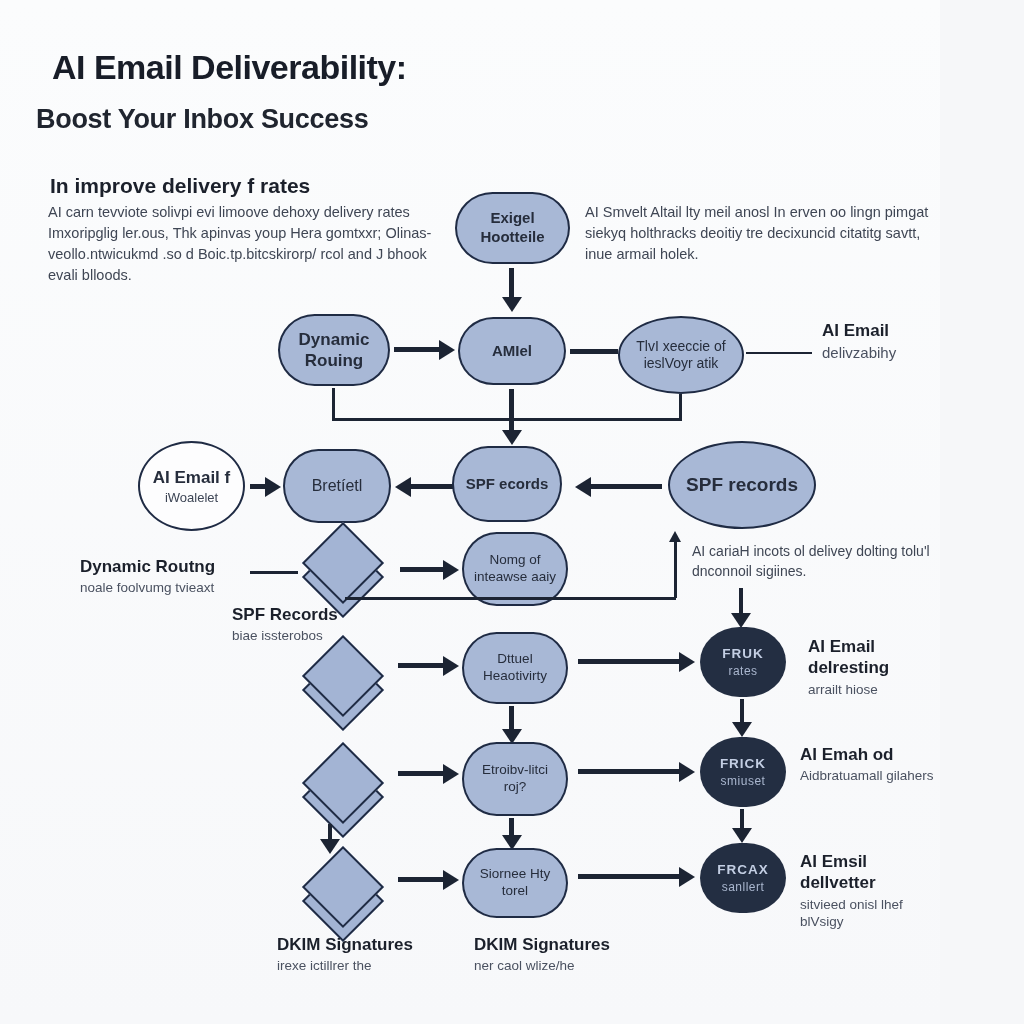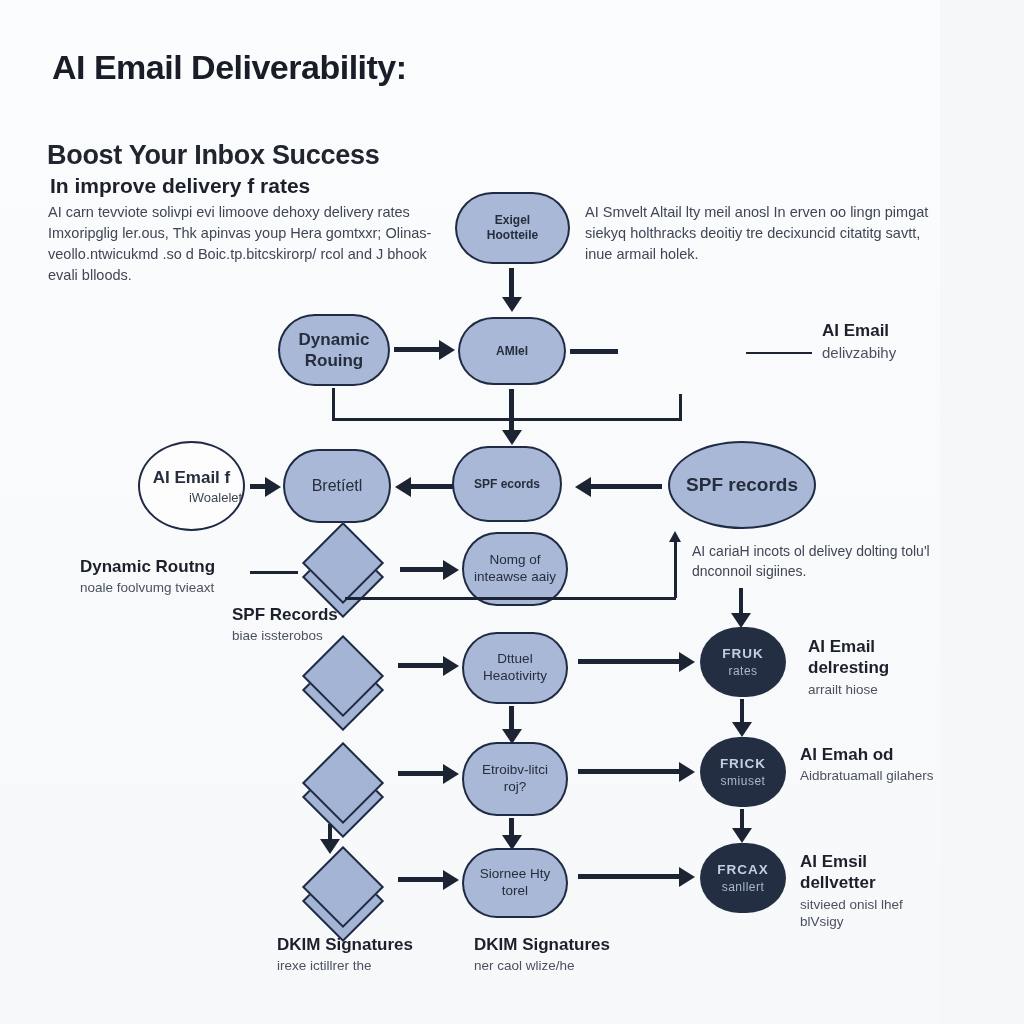--- a/index.html
+++ b/index.html
@@ -22,21 +22,21 @@
 
   
   .node {
     position:absolute; display:flex; flex-direction:column;
     align-items:center; justify-content:center; text-align:center;
     background:#a8b8d6; border:2.5px solid #1f2b44;
     color:#262d3c; box-sizing:border-box; padding:4px 8px;
   }
   .barrel { border-radius:34% / 52%; }
   .ellipse { border-radius:50%; }
-  .node-txt { font-size:12px; font-weight:bold; line-height:1.25; }
+  .node-txt { font-size:15px; font-weight:bold; line-height:1.25; }
   .node-txt-sm { font-size:13.5px; font-weight:bold; line-height:1.25; }
   .circle-node { background:#fdfdfe; border-radius:50%; }
   .dark-node { background:#232e42; border:none; border-radius:46% / 50%; }
   .dark-l1 { font-size:13.5px; font-weight:bold; letter-spacing:1px; color:#c3cee3; }
   .dark-l2 { font-size:12px; color:#aab7cf; margin-top:3px; letter-spacing:0.5px; }
 
   
   .dstack { position:absolute; width:100px; height:92px; }
   .dmd { position:absolute; width:58px; height:58px; transform:rotate(45deg);
          background:#a3b4d4; border:2px solid #1f2b44; box-sizing:border-box; }
@@ -61,21 +61,21 @@
     transform:translateX(-50%); width:0; height:0;
     border-left:6px solid transparent; border-right:6px solid transparent;
     border-bottom:11px solid #1c2433; }
 </style>
 </head>
 <body>
 
 <div class="canvas">
 
   <div class="abs title" style="left:52px; top:48px;">AI Email Deliverability:</div>
-  <div class="abs subtitle" style="left:47px; top:104px;margin-top:36px;">Boost Your Inbox Success</div>
+  <div class="abs subtitle" style="left:36px; top:104px;">Boost Your Inbox Success</div>
 
   <div class="abs sec-head" style="left:50px; top:174px;">In improve delivery f rates</div>
   <div class="abs body-txt" style="left:48px; top:202px; width:385px;">AI carn tevviote solivpi evi limoove dehoxy delivery rates Imxoripglig ler.ous, Thk apinvas youp Hera gomtxxr; Olinas-veollo.ntwicukmd .so d Boic.tp.bitcskirorp/ rcol and J bhook evali blloods.</div>
 
   <div class="abs body-txt" style="left:585px; top:202px; width:362px;">AI Smvelt Altail lty meil anosl In erven oo lingn pimgat siekyq holthracks deoitiy tre decixuncid citatitg savtt, inue armail holek.</div>
 
   <div class="node barrel" style="left:455px; top:192px; width:115px; height:72px;">
     <div class="node-txt preline">Exigel
 Hootteile</div>
   </div>
@@ -83,34 +83,38 @@
 
   <div class="node barrel" style="left:278px; top:314px; width:112px; height:72px;">
     <div class="node-txt preline" style="font-size:17px;">Dynamic
 Rouing</div>
   </div>
   <div class="line arrow-r" style="left:394px; top:347px; width:46px; height:5px;"></div>
   <div class="node barrel" style="left:458px; top:317px; width:108px; height:68px;">
     <div class="node-txt">AMIel</div>
   </div>
   <div class="line" style="left:570px; top:349px; width:48px; height:5px;"></div>
+  <div class="node ellipse" style="left:618px; top:316px; width:126px; height:78px;">
+    <div class="node-txt-sm preline" style="font-weight:normal; font-size:14px;">TlvI xeeccie of
+ieslVoyr atik</div>
+  </div>
   <div class="line" style="left:746px; top:352px; width:66px; height:2px;"></div>
   <div class="abs" style="left:822px; top:320px;">
     <div class="lbl-title">AI Email</div>
     <div class="lbl-sub" style="font-size:15px;">delivzabihy</div>
   </div>
 
   <div class="line" style="left:332px; top:388px; width:2.5px; height:32px;"></div>
   <div class="line" style="left:679px; top:394px; width:2.5px; height:26px;"></div>
   <div class="line" style="left:332px; top:418px; width:350px; height:2.5px;"></div>
   <div class="line arrow-d" style="left:509px; top:389px; width:5px; height:42px;"></div>
 
   <div class="node circle-node" style="left:138px; top:441px; width:107px; height:90px;">
     <div class="node-txt" style="font-size:17px;">AI Email f</div>
-    <div style="font-size:13px; color:#3c4454; margin-top:2px;padding-left:48px;">iWoalelet</div>
+    <div style="font-size:13px; color:#3c4454; margin-top:2px;">iWoalelet</div>
   </div>
   <div class="line arrow-r" style="left:250px; top:484px; width:16px; height:5px;"></div>
   <div class="node barrel" style="left:283px; top:449px; width:108px; height:74px;">
     <div class="node-txt" style="font-weight:normal; font-size:16px;">Bretíetl</div>
   </div>
   <div class="line arrow-l" style="left:410px; top:484px; width:44px; height:5px;"></div>
   <div class="node barrel" style="left:452px; top:446px; width:110px; height:76px;">
     <div class="node-txt">SPF ecords</div>
   </div>
   <div class="line arrow-l" style="left:590px; top:484px; width:72px; height:5px;"></div>

